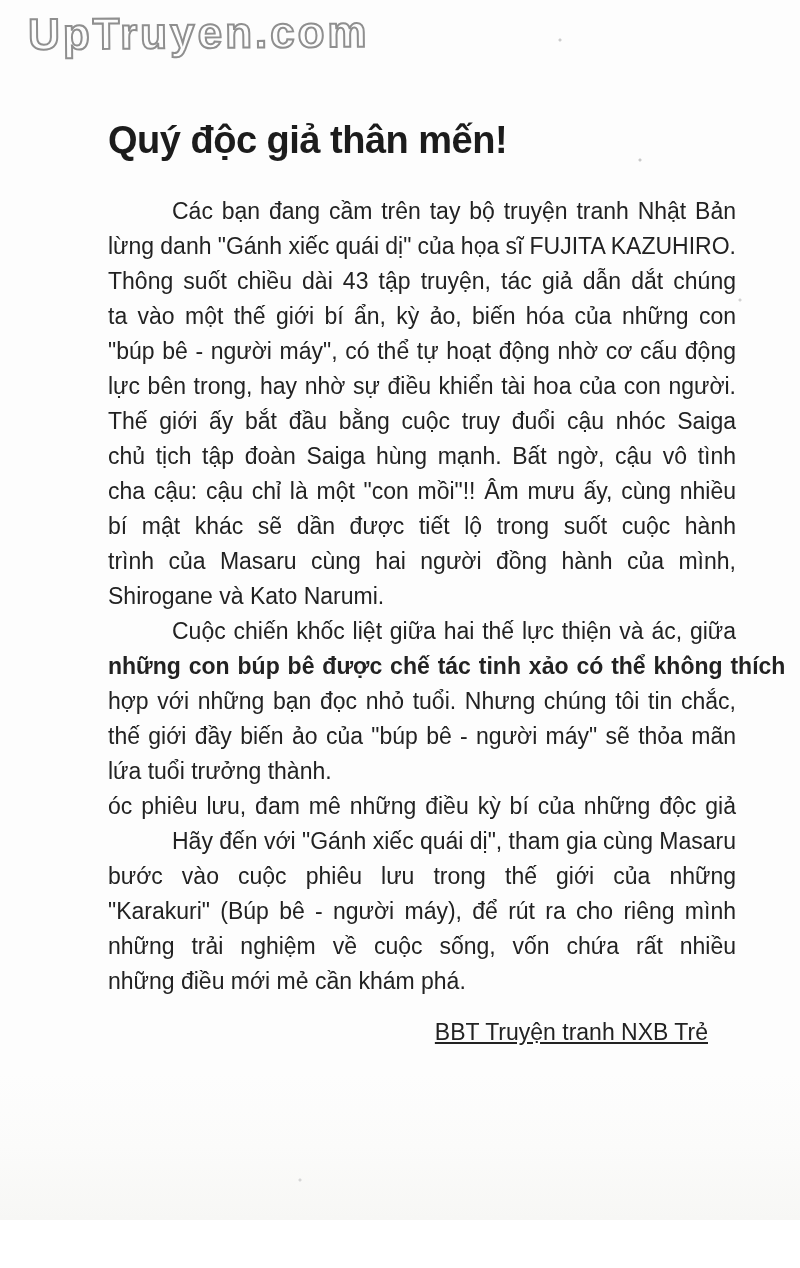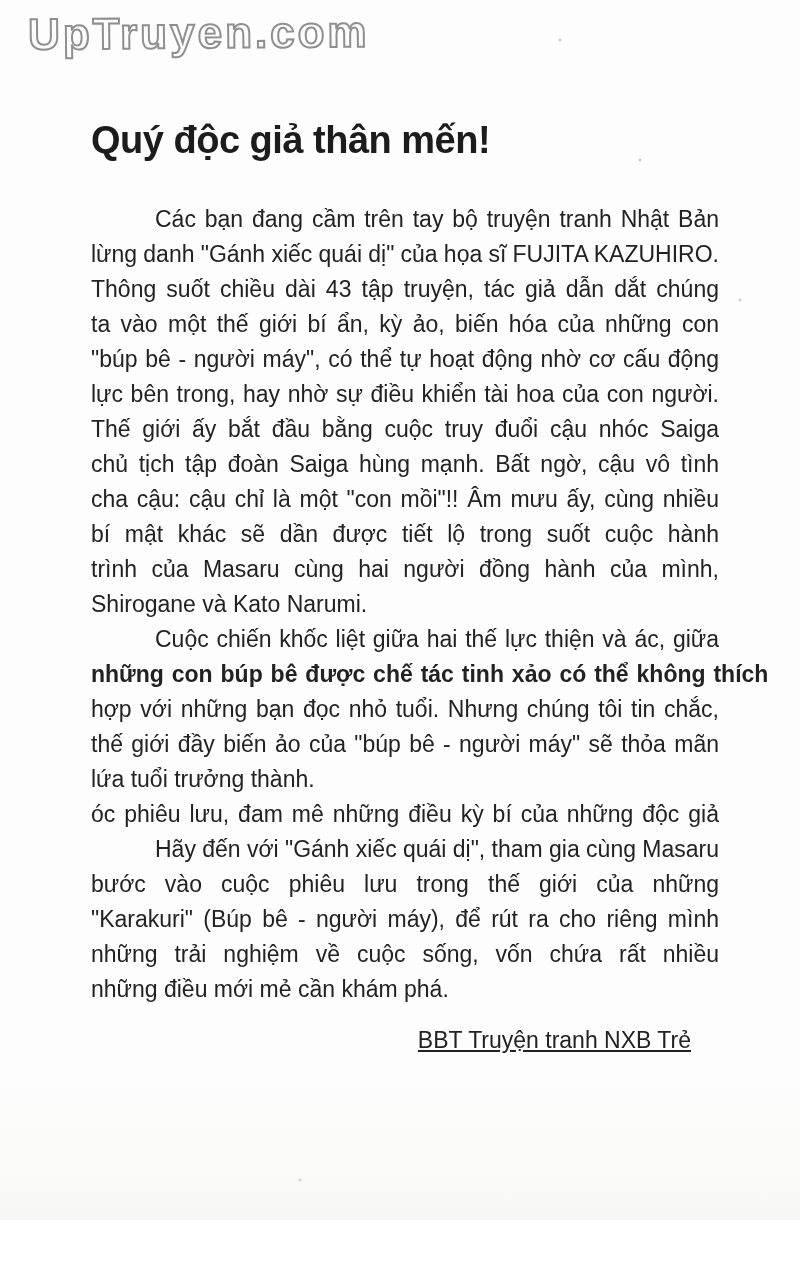--- a/index.html
+++ b/index.html
@@ -29,32 +29,32 @@
     font-weight: bold;
     letter-spacing: 3px;
     color: rgba(250,250,250,0.05);
     -webkit-text-stroke: 2px #8f8f8f;
     white-space: nowrap;
     transform: rotate(-0.5deg);
   }
   .content {
     position: absolute;
     top: 114px;
-    left: 91px;
+    left: 108px;
     width: 628px;
   }
   .title {
     font-size: 38px;
     font-weight: bold;
     letter-spacing: -0.5px;
     line-height: 52px;
     color: #1c1c1c;
   }
   .letter-body {
-    margin-top: 36px;
+    margin-top: 28px;
     font-size: 23px;
     line-height: 35px;
     color: #222222;
   }
   .para { }
   .line {
     height: 35px;
     line-height: 35px;
     white-space: nowrap;
     overflow: visible;

